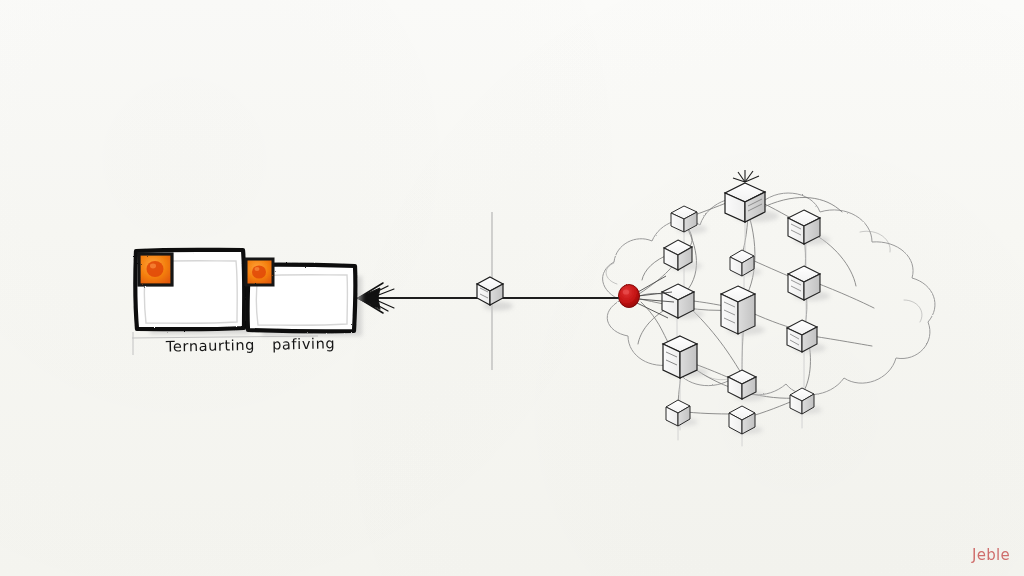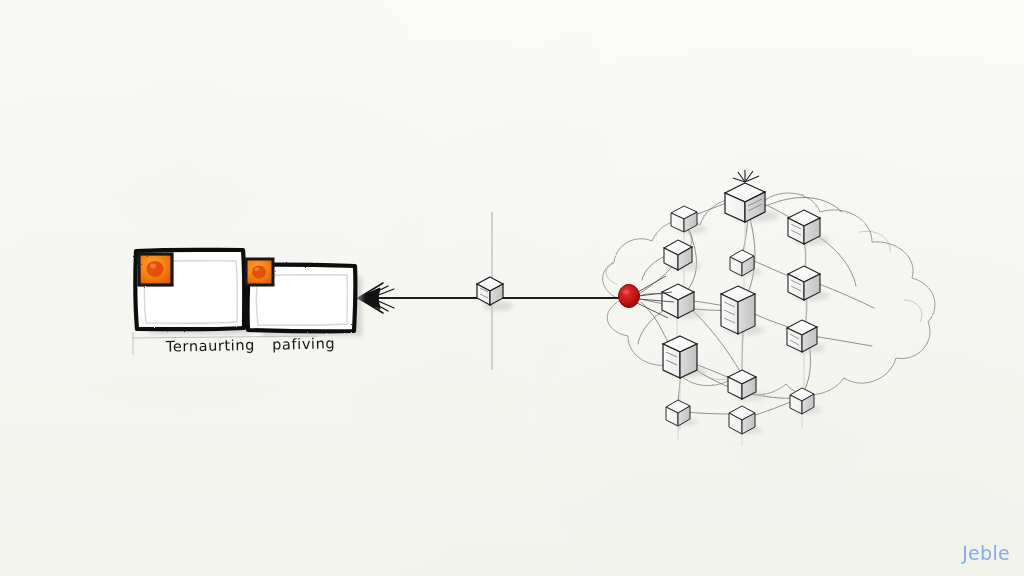--- a/index.html
+++ b/index.html
@@ -36,21 +36,21 @@
   .caption .w2{margin-left:12px;}
 
   
   .watermark{
     position:absolute;right:14px;bottom:12px;
     display:flex;align-items:center;gap:6px;
     opacity:.62;
   }
   .watermark .wm-label{
     font-family:"DejaVu Sans",sans-serif;
-    font-size:19px;color:#3b82f6;letter-spacing:.3px;
+    font-size:15px;color:#b91c1c;letter-spacing:.3px;
   }
   .wm-icon{width:17px;height:15px;display:block;}
 </style>
 </head>
 <body>
 
 <div id="stage">
 
   <div class="paper-grain"></div>
 

